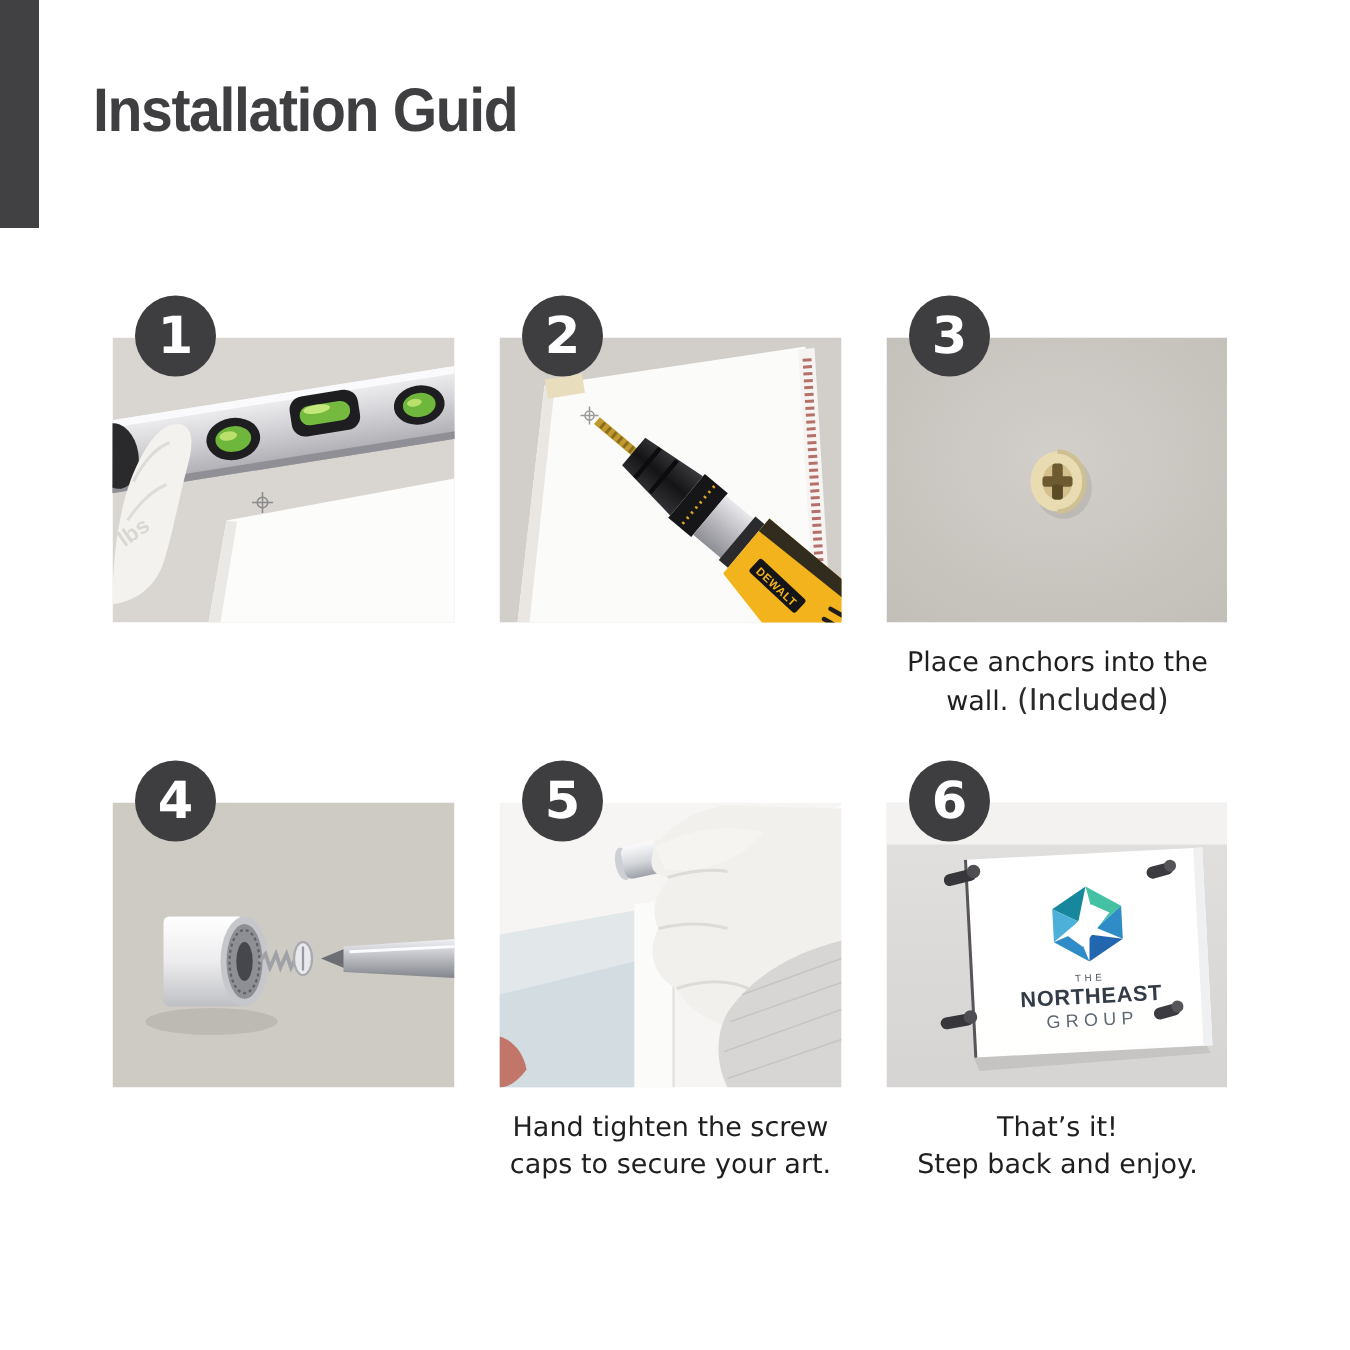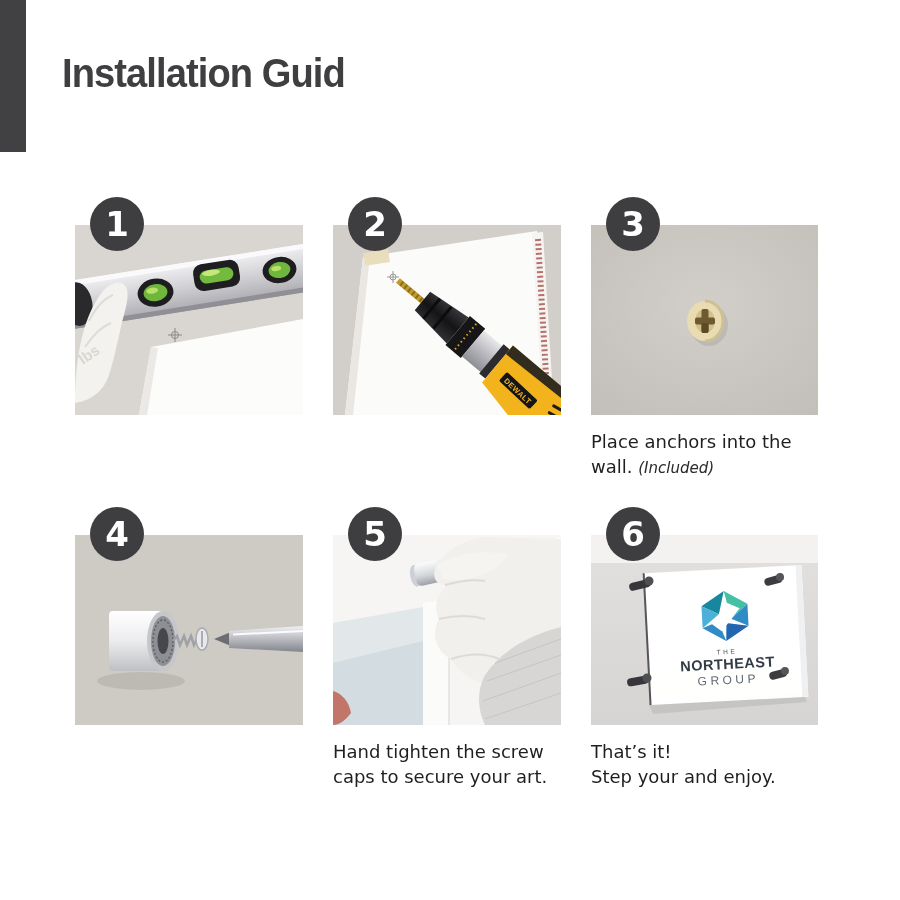--- a/index.html
+++ b/index.html
@@ -1,31 +1,31 @@
 <!DOCTYPE html>
 <html><head>
 <meta charset="utf-8">
 <style>
   html,body{margin:0;padding:0;background:#fff;}
   .page{position:relative;width:818px;height:900px;background:#ffffff;overflow:hidden;
-        font-family:"DejaVu Sans","Liberation Sans",sans-serif;}
+        font-family:"DejaVu Sans","Liberation Sans",sans-serif;text-align:center;}
   .corner-bar{position:absolute;left:0;top:0;width:26px;height:152px;background:#414144;}
   .page-title{position:absolute;left:62px;top:50px;margin:0;font-family:"Liberation Sans",sans-serif;
         font-weight:700;font-size:41px;color:#3f3f42;letter-spacing:-1px;transform:scaleX(.93);
         transform-origin:left top;white-space:nowrap;}
   .steps-grid{position:absolute;left:75px;top:197px;display:grid;
         grid-template-columns:228px 228px 228px;column-gap:30px;}
   .cell{width:228px;height:310px;}
   .photo-frame{position:relative;margin-top:28px;width:228px;height:190px;}
   .photo-svg{display:block;width:228px;height:190px;}
   .badge{position:absolute;left:15px;top:-28px;width:54px;height:54px;border-radius:50%;
         background:#3e3e41;color:#fff;display:flex;align-items:center;justify-content:center;
         font-size:34px;font-weight:700;line-height:1;z-index:2;}
   .caption{margin:14px 0 0 0;font-size:18px;line-height:25px;color:#1f1f1f;white-space:pre-line;}
-  .note{font-style:italic;font-size:15px;color:#2a2a2a;}
+  .note{font-size:20px;color:#2a2a2a;}
   .note.block{display:block;}
   svg text{font-family:"Liberation Sans",sans-serif;}
 </style>
 </head>
 <body>
 
 <div class="page">
 
   <div class="corner-bar"></div>
   <h1 class="page-title">Installation Guid</h1>
@@ -275,17 +275,17 @@
           </g>
           <g fill="#37373b">
             <rect x="38" y="46" width="22" height="8" rx="4" transform="rotate(-14 49 50)"></rect>
             <ellipse cx="58" cy="46" rx="4.5" ry="4.5" fill="#4e4e53"></ellipse>
             <rect x="36" y="142" width="22" height="8" rx="4" transform="rotate(-10 47 146)"></rect>
             <ellipse cx="56" cy="143" rx="4.5" ry="4.5" fill="#4e4e53"></ellipse>
           </g>
         </svg>
       </div>
       <p class="caption">That’s it!
-Step your and enjoy.</p>
+Step back and enjoy.</p>
     </div>
 
   </div>
 </div>
 
 </body></html>

